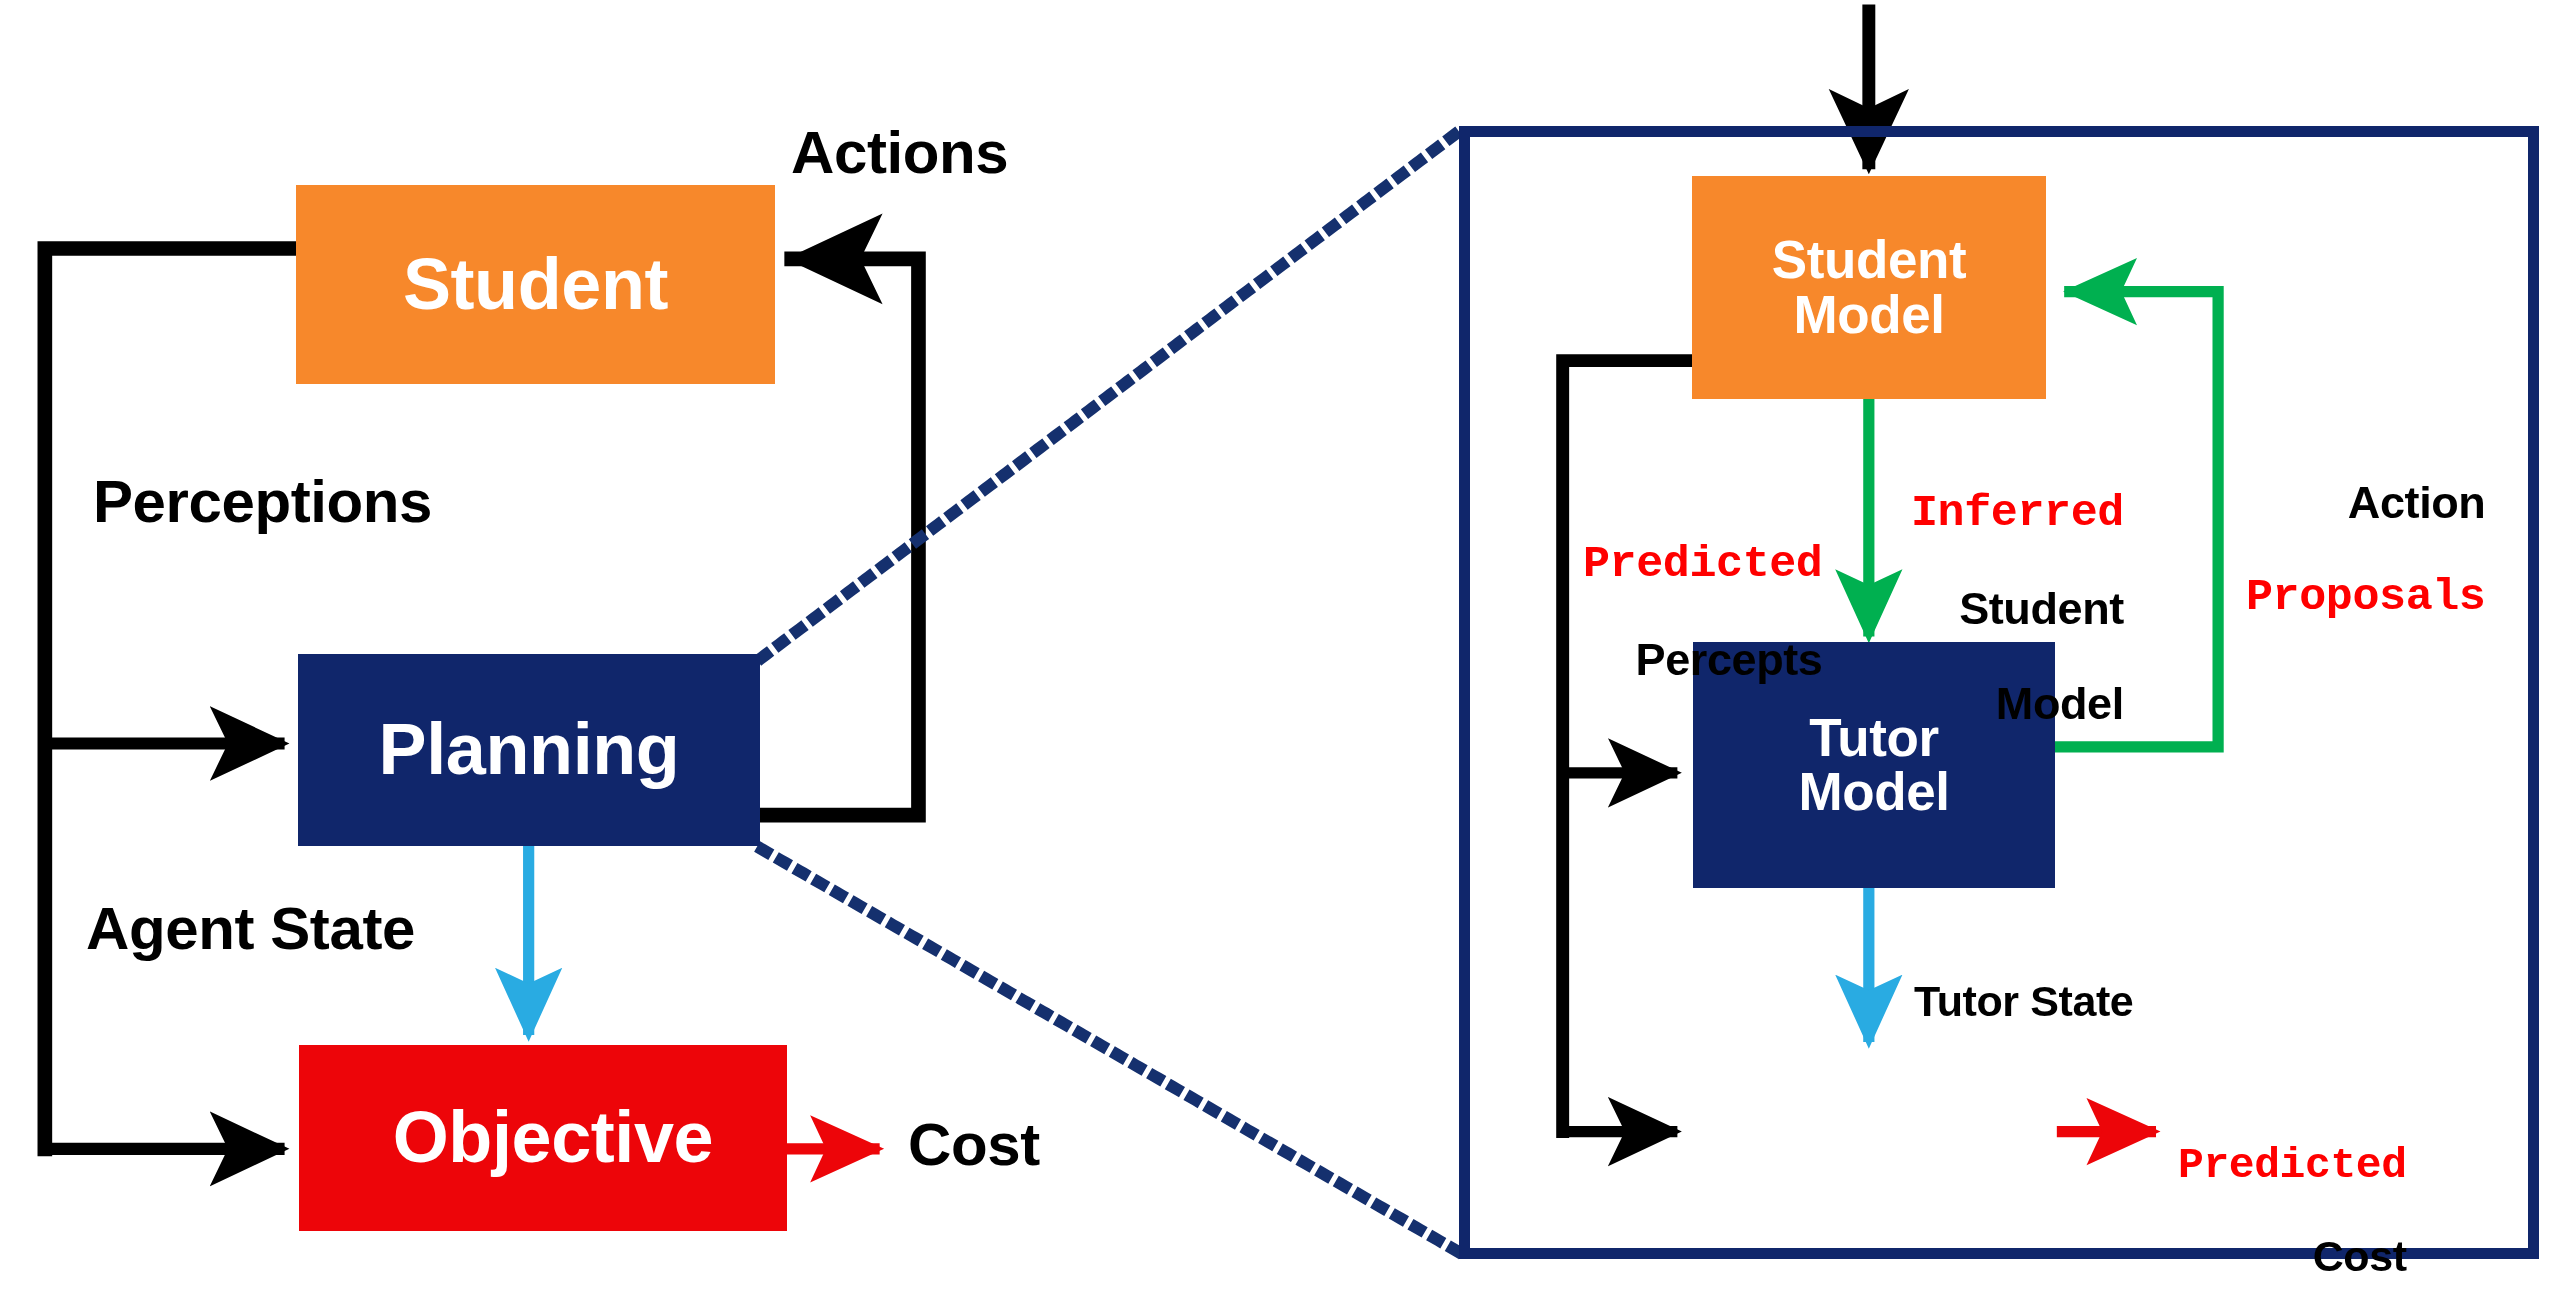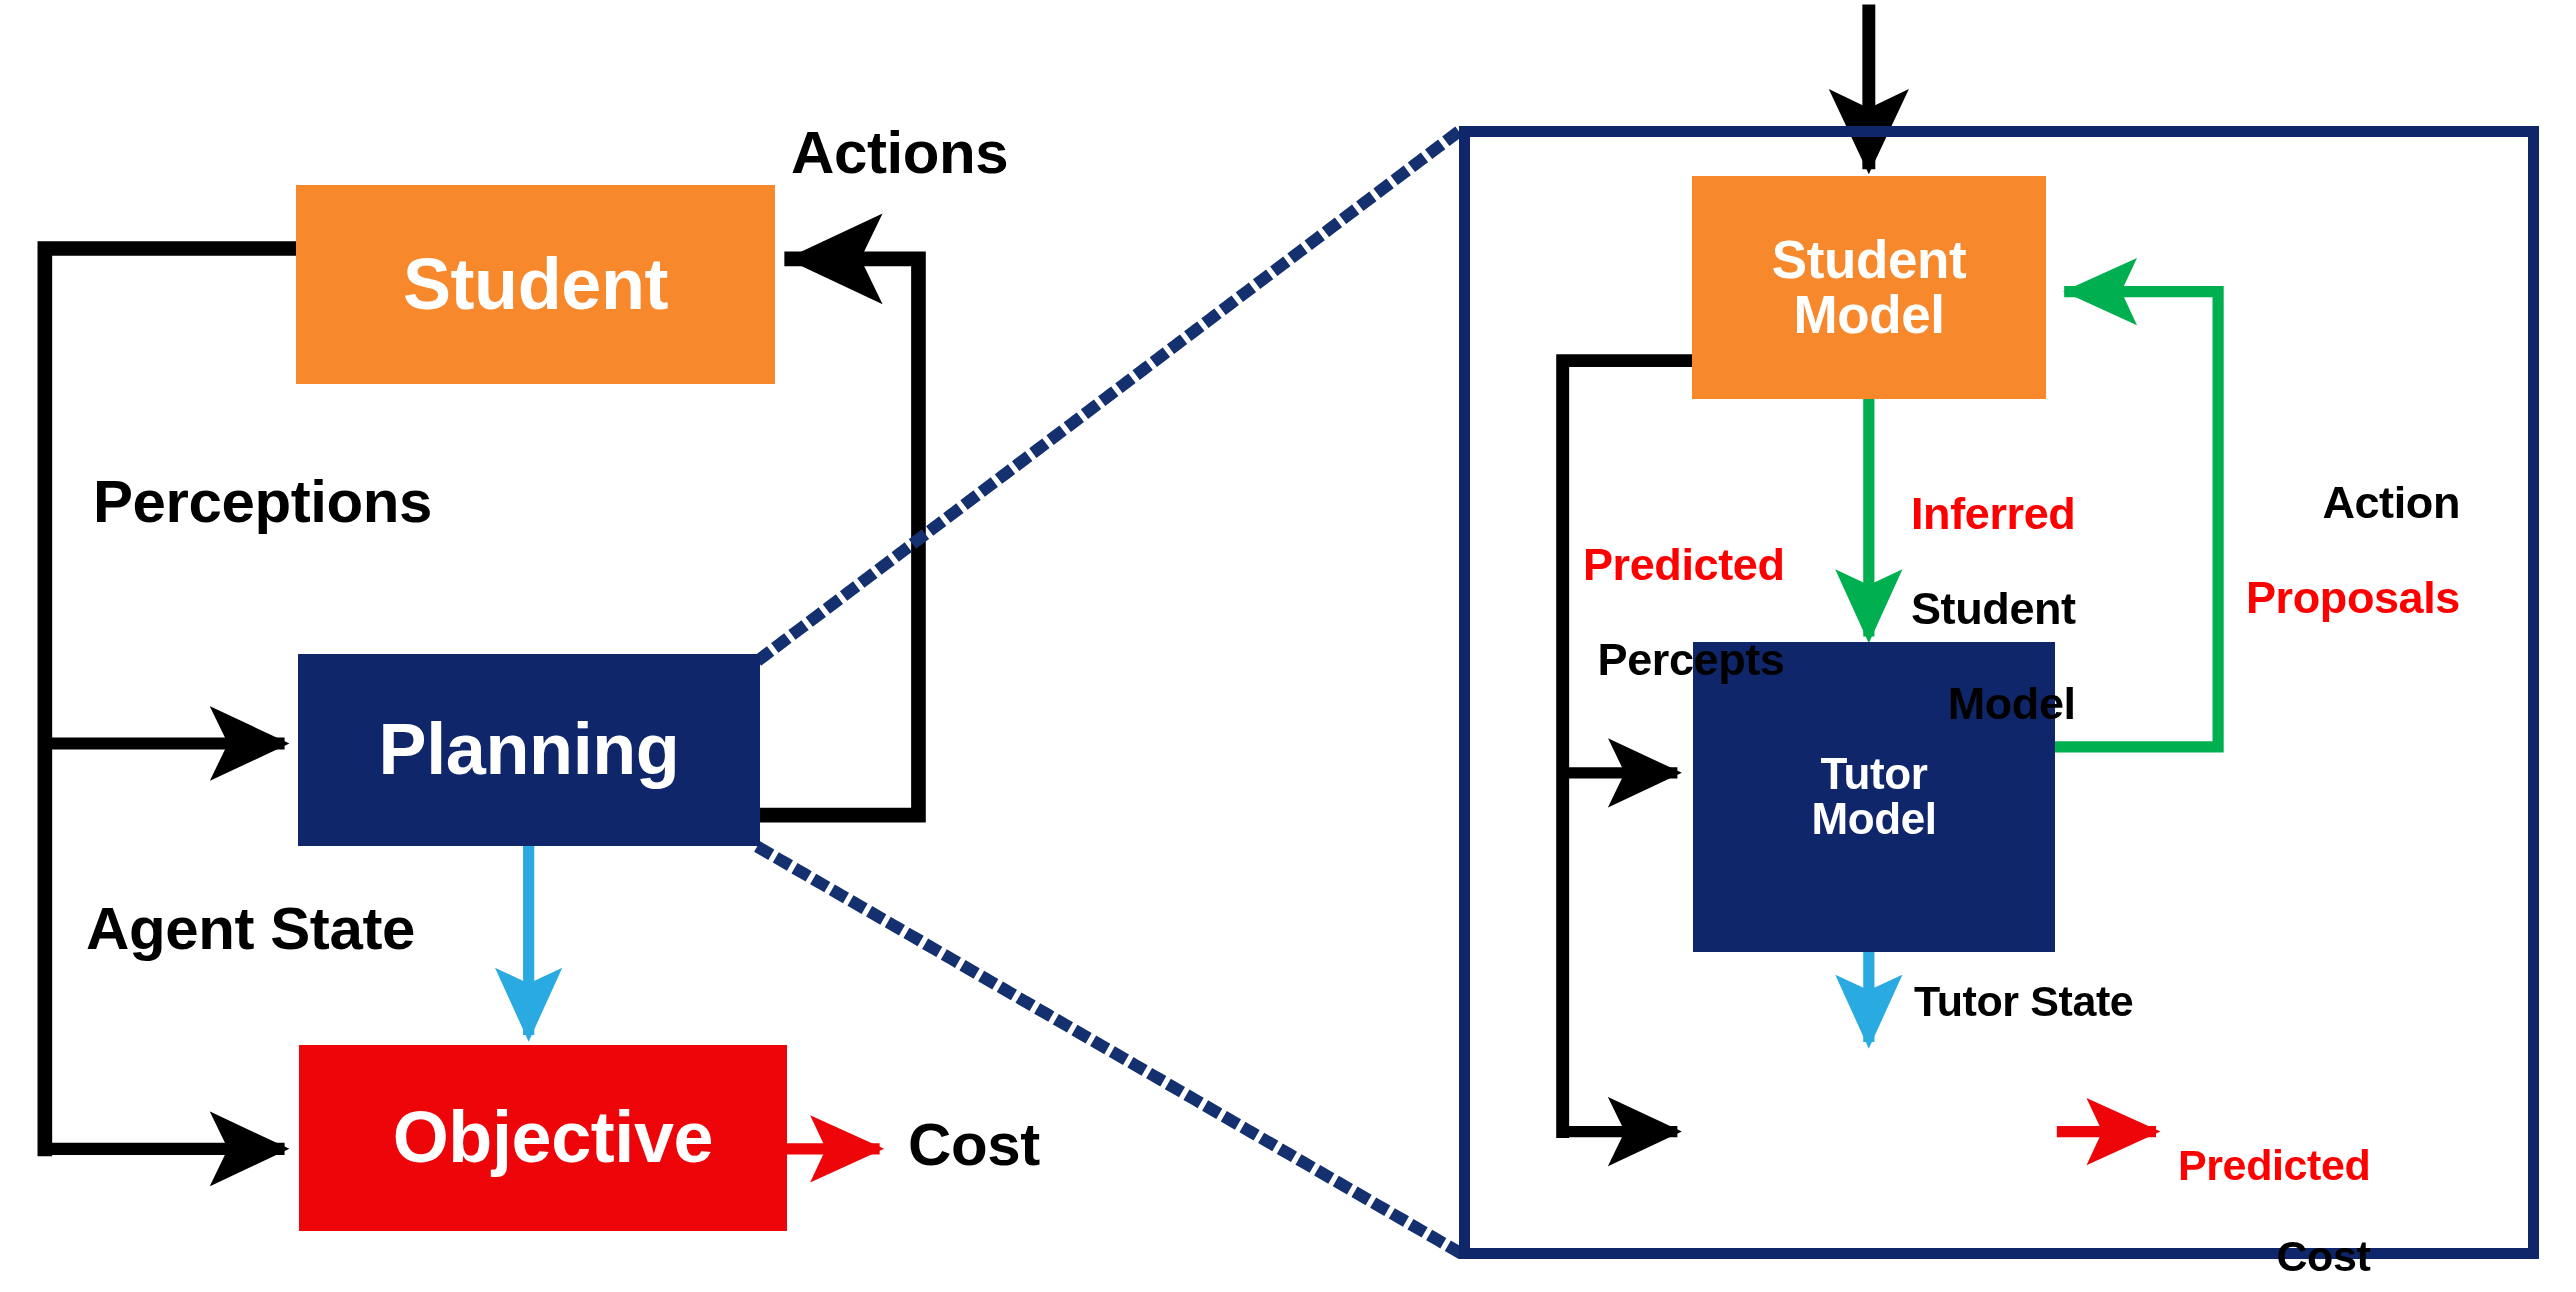--- a/index.html
+++ b/index.html
@@ -42,21 +42,21 @@
   .node.red    { background: #ED0509; }
 
   .lbl {
     position: absolute;
     font-weight: bold;
     color: #000000;
     line-height: 1.06;
     white-space: pre-line;
     letter-spacing: -0.4px;
   }
-  .lbl .red { color: #FF0000; display: block; }
+  .lbl .red { color: #FF0000; display: block; font-family: Liberation Mono, monospace; }
   .lbl .blk { color: #000000; display: block; text-align: right; }
   .lbl.left { text-align: left; }
 
   .frame {
     position: absolute;
     border: 11.2px solid #10266B;
     box-sizing: border-box;
     background: transparent;
   }
 </style>
@@ -146,21 +146,21 @@
 
   <div class="lbl left" style="left:93px; top:470px; font-size:60px;">Perceptions</div>
 
   <div class="lbl left" style="left:86px; top:897px; font-size:60px;">Agent State</div>
 
   <div class="lbl left" style="left:908px; top:1113px; font-size:60px;">Cost</div>
 
   <div class="node orange" style="left:1692px; top:176px; width:354px; height:223px; font-size:53px;">Student
 Model</div>
 
-  <div class="node navy" style="left:1693px; top:642px; width:362px; height:310px; font-size:44px;">Tutor
+  <div class="node navy" style="left:1693px; top:642px; width:362px; height:246px; font-size:53px;">Tutor
 Model</div>
 
 
   <div class="lbl left" style="left:1583px; top:493px; font-size:45px;">
     <span class="red">Predicted</span>
     <span class="blk">Percepts</span>
   </div>
 
   <div class="lbl left" style="left:1911px; top:442px; font-size:45px;">
     <span class="red">Inferred</span>

